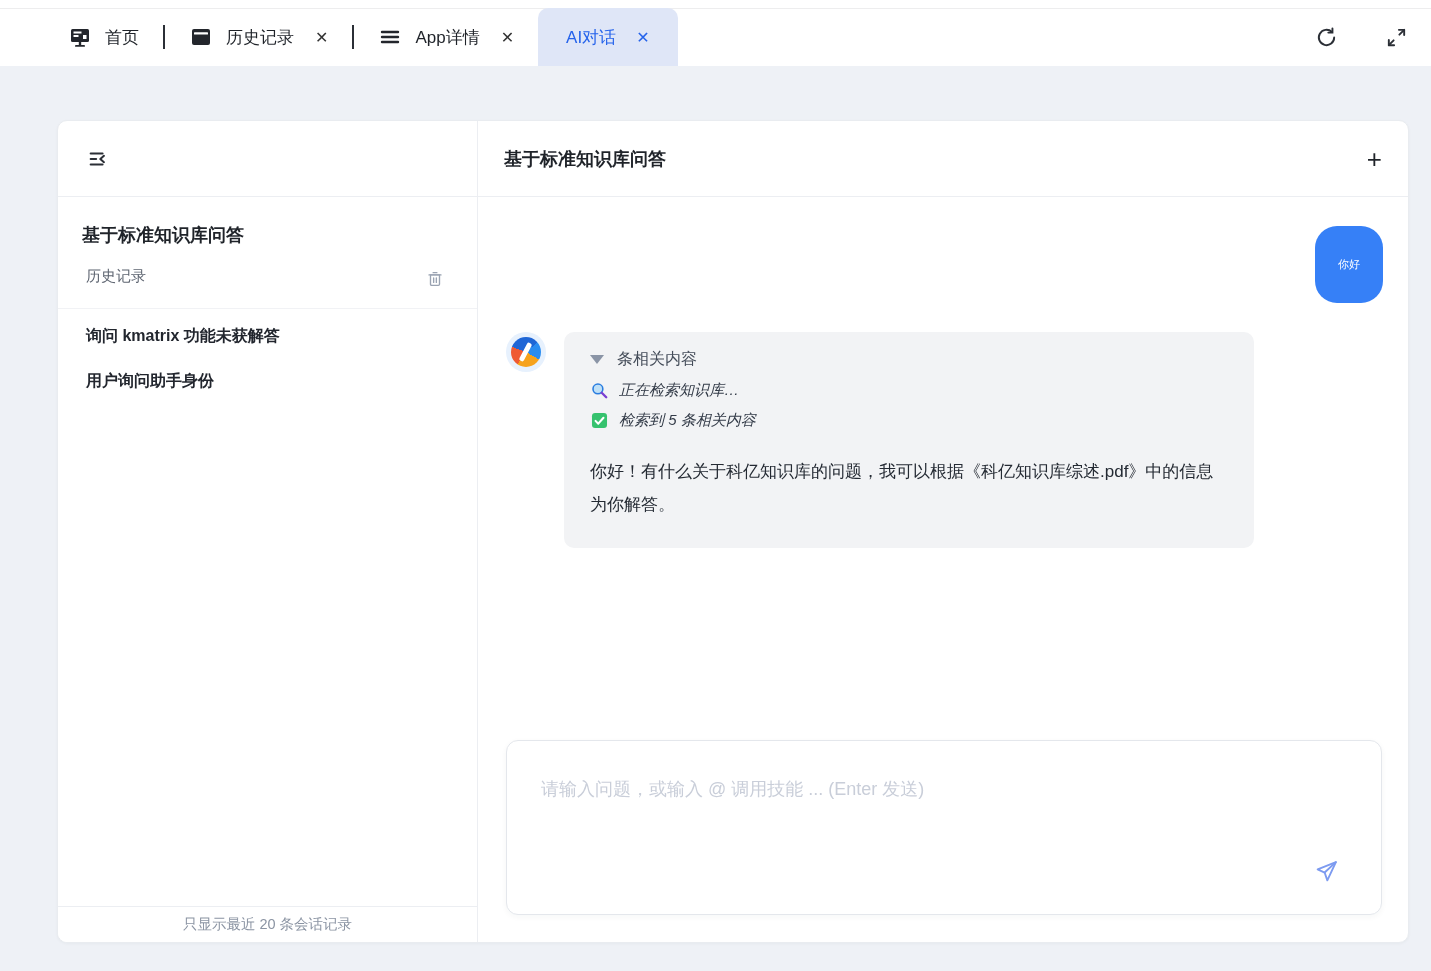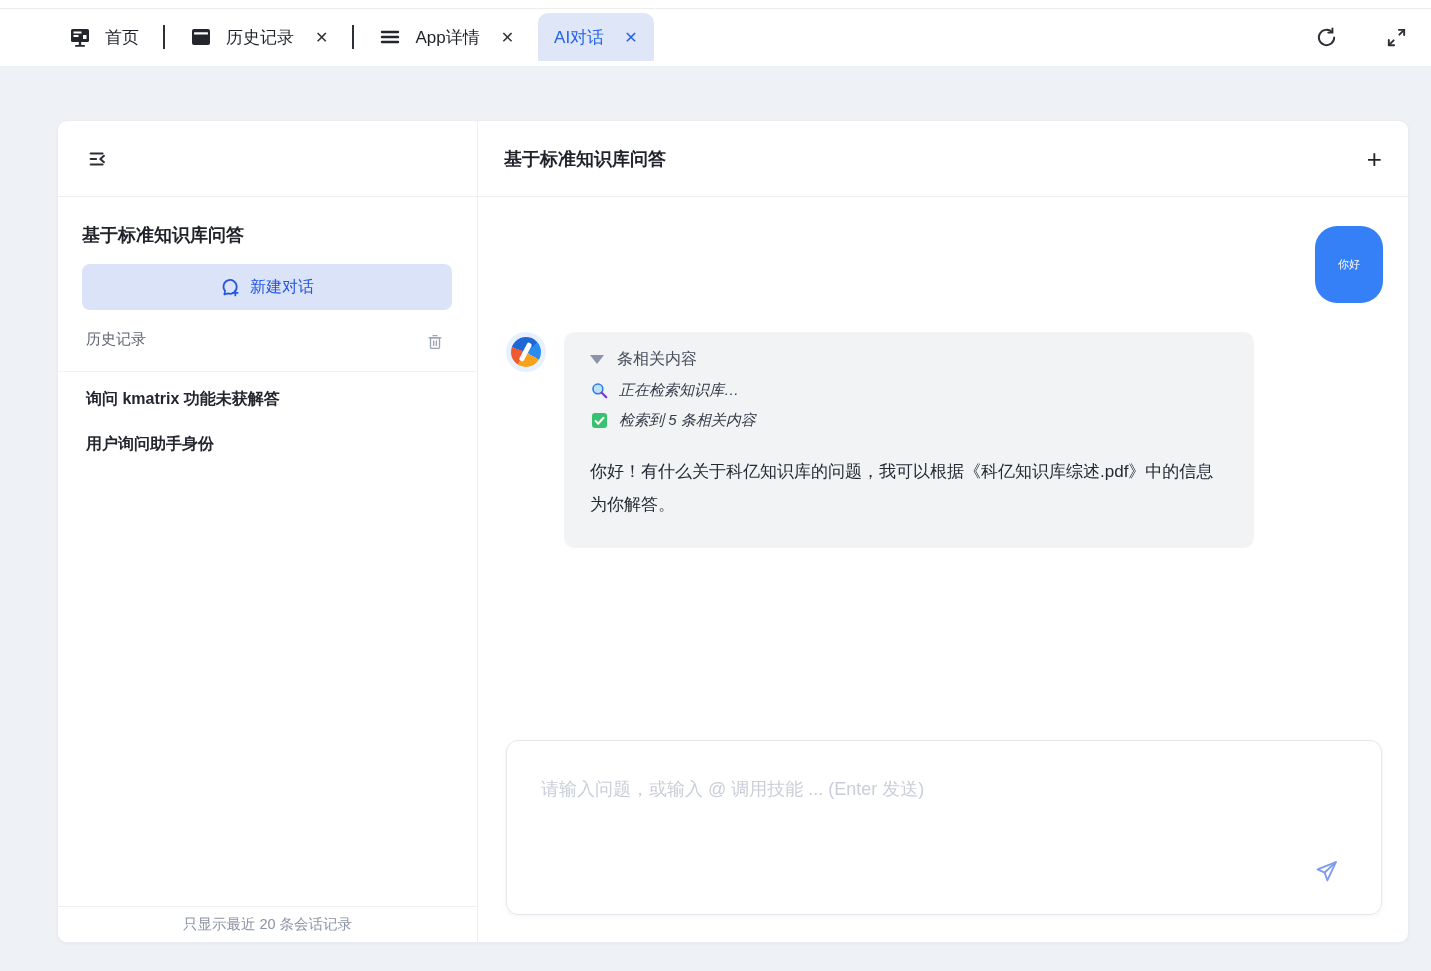--- a/index.html
+++ b/index.html
@@ -9,21 +9,21 @@
     background:#ffffff; position:relative; overflow:hidden; color:#1f2329;
   }
   
   .topbar { position:absolute; top:0; left:0; width:100%; height:66px; background:#fff; }
   .topbar::before { content:""; position:absolute; top:8px; left:0; right:0; height:1px; background:#ededee; }
   .tabs-row { position:absolute; top:8px; left:0; right:0; height:58px; display:flex; align-items:center; padding-left:68px; }
   .tab { display:flex; align-items:center; gap:13px; font-size:17px; color:#1f2329; cursor:pointer; }
   .tab .close-x { font-size:16px; color:#333; margin-left:8px; }
   .tab-sep { width:2px; height:24px; background:#2b2f36; margin:0 24px; }
   .tab-active {
-    height:48px; margin-left:24px; padding:0 16px; display:flex; align-items:center; gap:20px;
+    height:58px; margin-left:24px; padding:0 28px; display:flex; align-items:center; gap:20px;
     background:#dfe6f7; border-radius:10px 10px 0 0; color:#2563eb; font-size:17px;
   }
   .tab-active .close-x { color:#2563eb; font-size:16px; }
   .topbar-actions { margin-left:auto; display:flex; align-items:center; gap:46px; padding-right:23px; }
   .icon-btn { width:24px; height:24px; display:flex; align-items:center; justify-content:center; cursor:pointer; }
   
   .content { position:absolute; top:66px; left:0; width:100%; height:905px; background:#eef1f6; }
   .card {
     position:absolute; left:57px; top:54px; width:1352px; height:823px; background:#fff;
     border:1px solid #e9ecf0; border-radius:10px; display:flex; overflow:hidden;
@@ -160,30 +160,20 @@
               <line x1="4" y1="6" x2="17" y2="6"></line>
               <line x1="4" y1="12" x2="10" y2="12"></line>
               <line x1="4" y1="18" x2="17" y2="18"></line>
               <polyline points="18.5 8.5 14.5 12 18.5 15.5"></polyline>
             </svg>
         </span>
       </div>
 
       <div class="sb-title">基于标准知识库问答</div>
 
-      <button class="new-chat-btn">
-        <span>
-          <svg width="21" height="21" viewBox="0 0 24 24" fill="none" stroke="#2456e0" stroke-width="2" stroke-linecap="round" stroke-linejoin="round">
-              <path d="M19 11a7.5 7.5 0 1 0-13.2 4.8L5 20l4.3-1.2A7.5 7.5 0 0 0 19 11z"></path>
-              <line x1="17.5" y1="15.5" x2="17.5" y2="21"></line>
-              <line x1="14.8" y1="18.2" x2="20.2" y2="18.2"></line>
-            </svg>
-        </span>
-        <span>新建对话</span>
-      </button>
 
       <div class="hist-head">
         <span>历史记录</span>
         <span class="icon-btn">
           <svg width="18" height="18" viewBox="0 0 24 24" fill="none" stroke="#9aa3b2" stroke-width="1.8" stroke-linecap="round">
               <line x1="4" y1="6.5" x2="20" y2="6.5"></line>
               <line x1="9.5" y1="3.5" x2="14.5" y2="3.5"></line>
               <path d="M6 6.5h12v12.5a1.5 1.5 0 0 1-1.5 1.5h-9A1.5 1.5 0 0 1 6 19z"></path>
               <line x1="10.2" y1="10.5" x2="10.2" y2="16.5"></line>
               <line x1="13.8" y1="10.5" x2="13.8" y2="16.5"></line>

